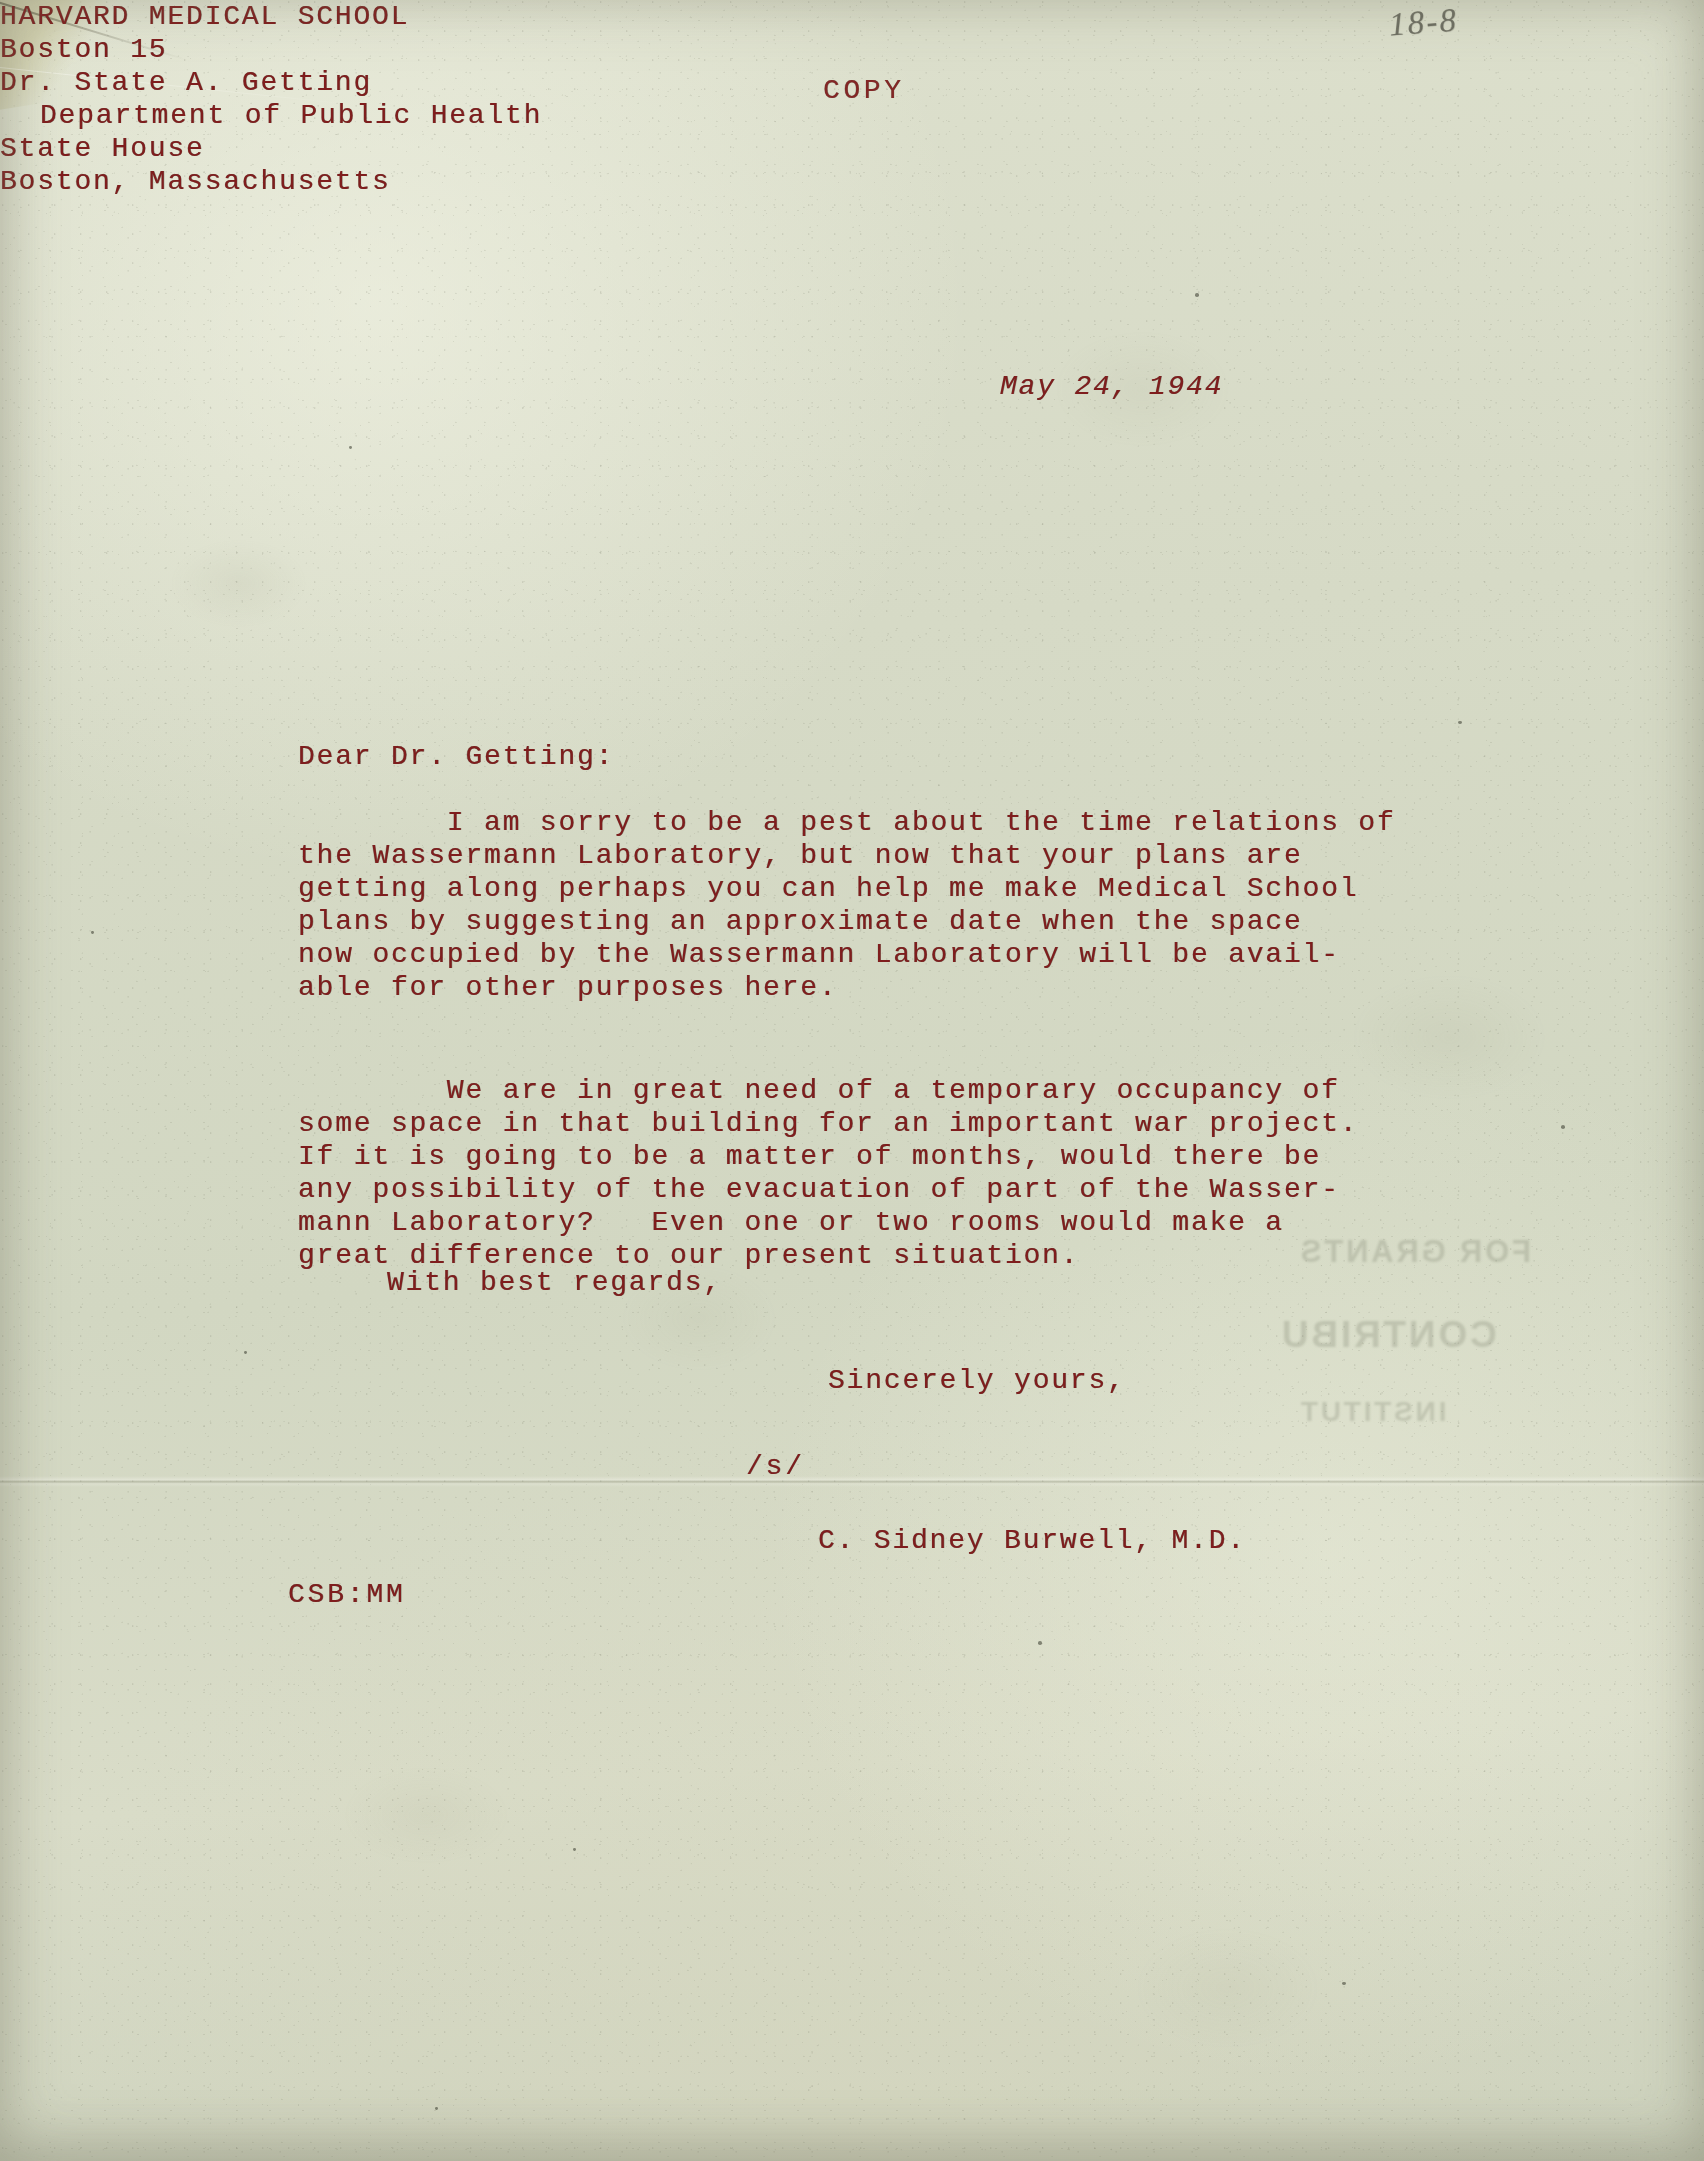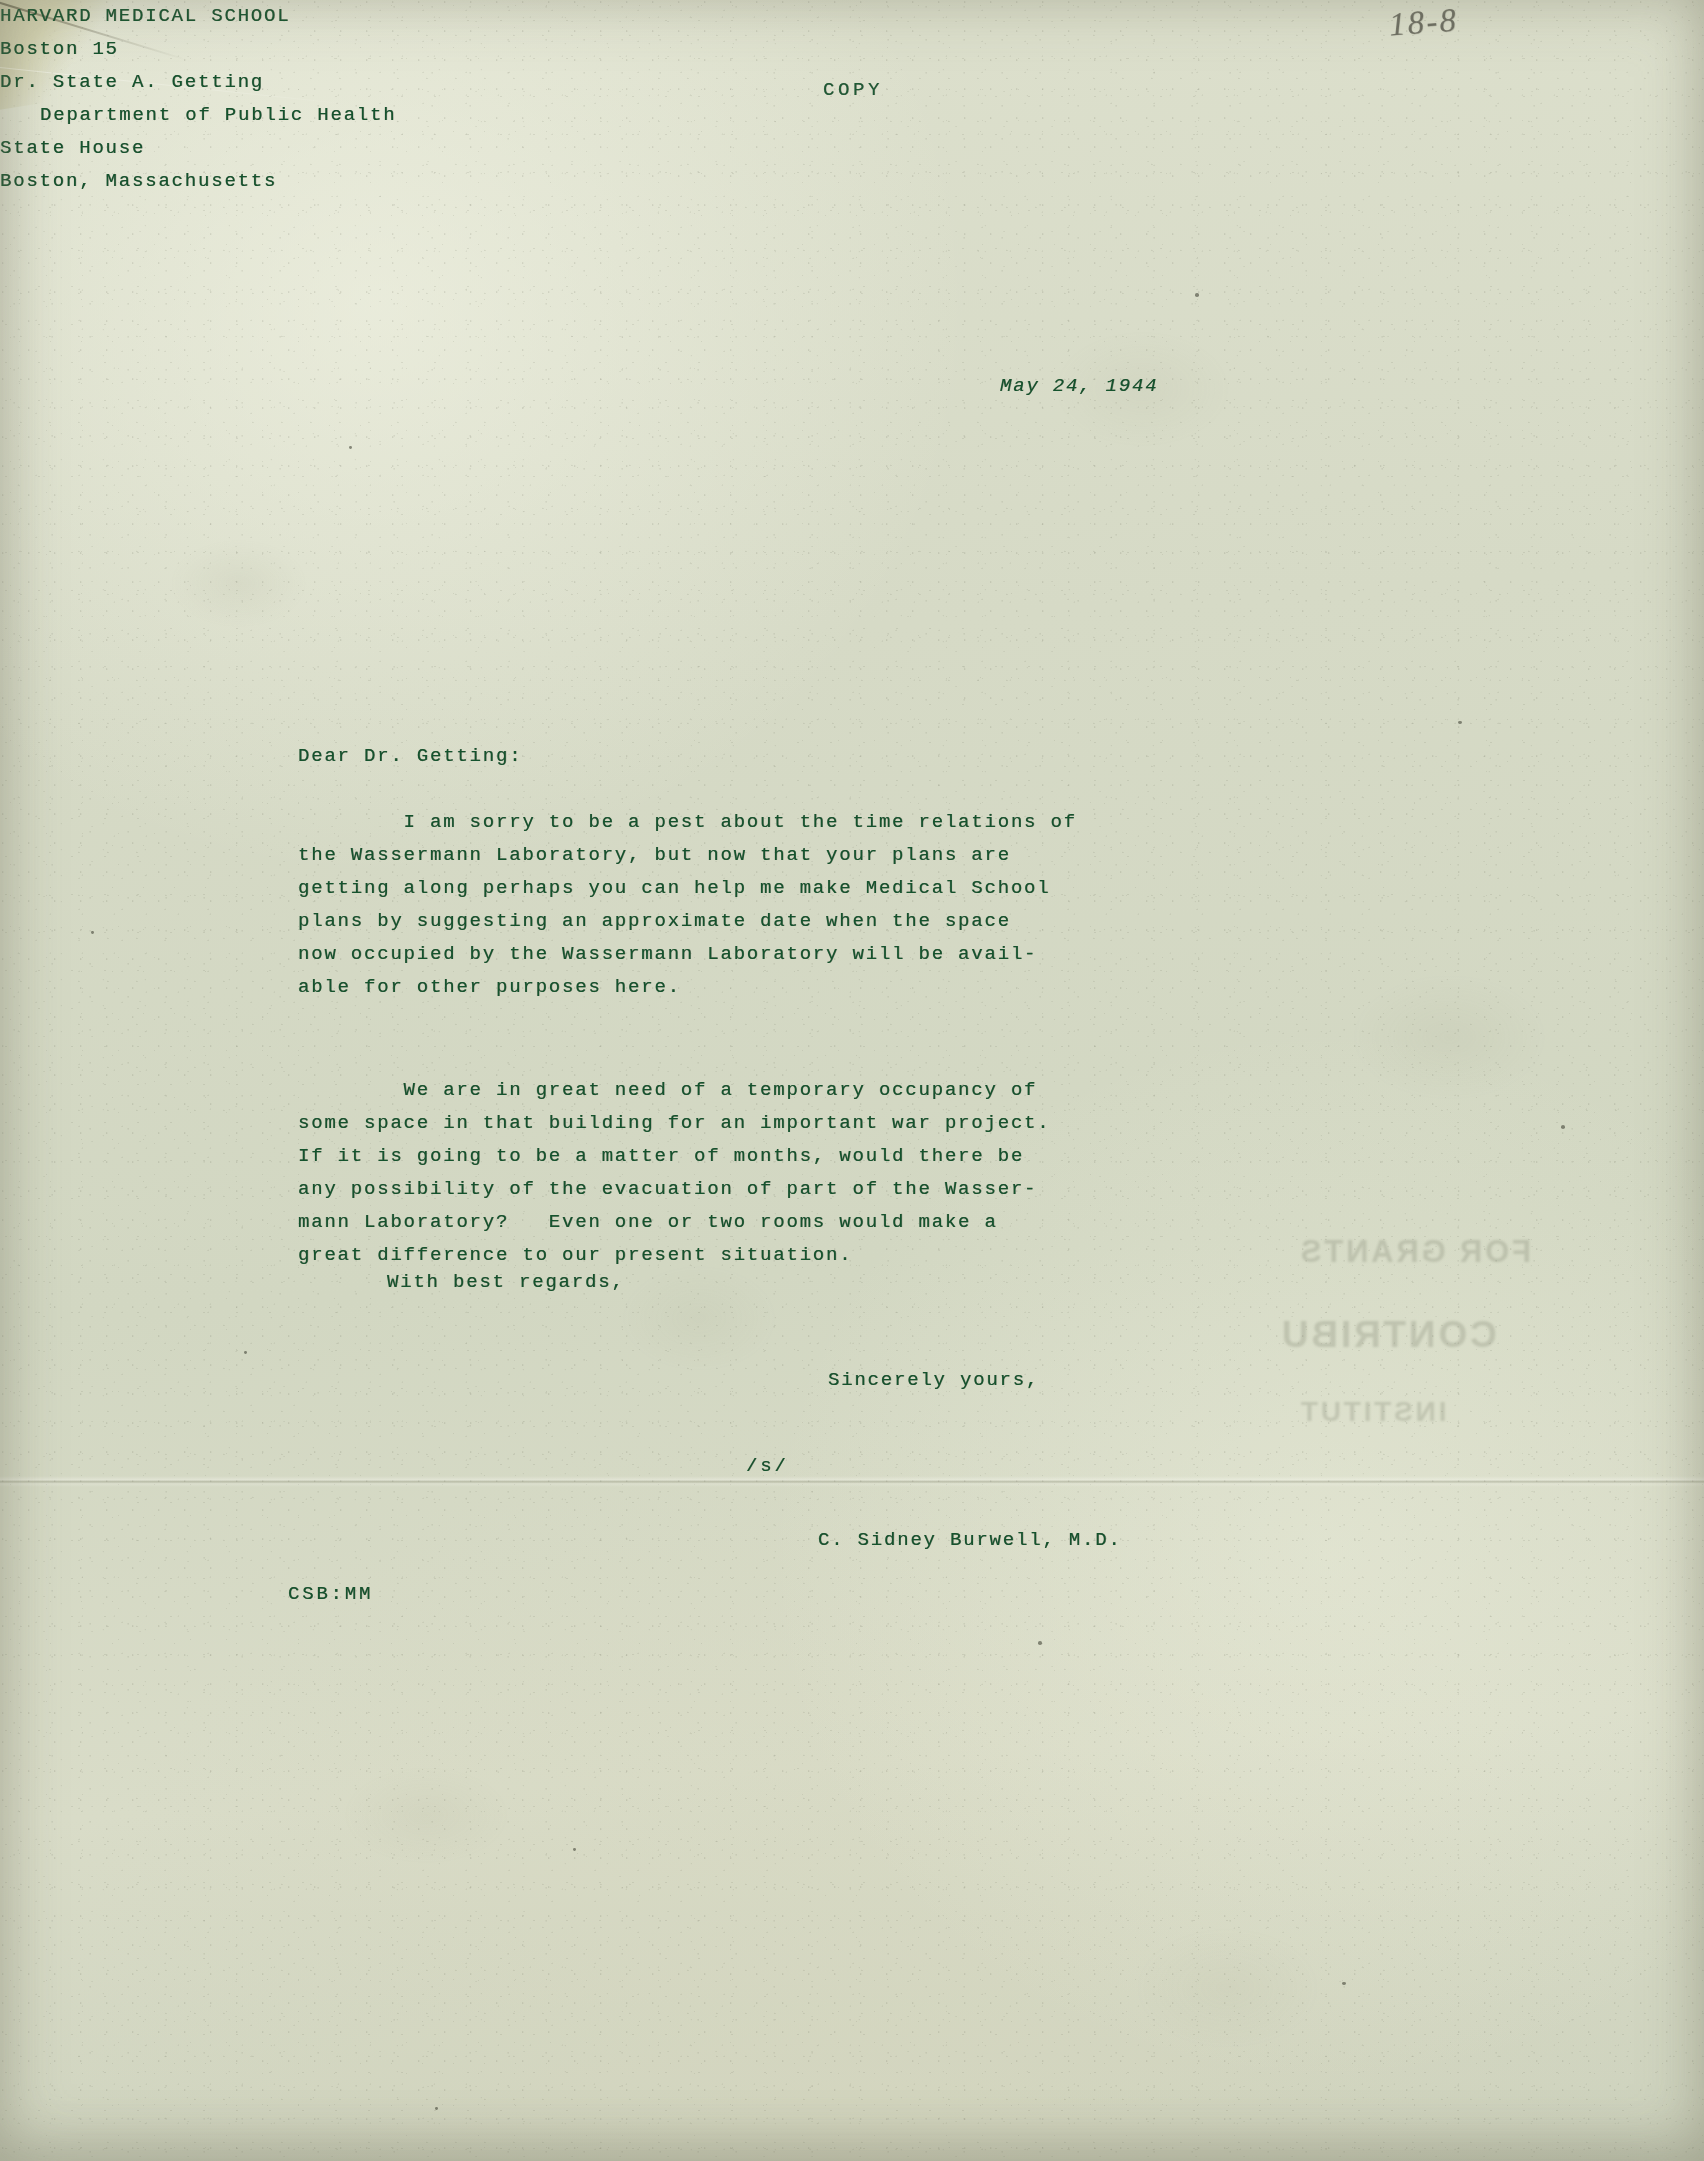--- a/index.html
+++ b/index.html
@@ -106,24 +106,24 @@
     box-shadow:
       inset 0 0 64px rgba(120,120,98,0.35),
       inset 0 -21px 50px rgba(110,110,90,0.22);
   }
 
   
   .tw {
     position: absolute;
     white-space: pre;
     font-family: "Liberation Mono", "DejaVu Sans Mono", monospace;
-    font-size: 19px;
+    font-size: 28px;
     line-height: 33px;
     letter-spacing: 1.8px;
-    color: #14532d;
+    color: #7f1d1d;
     text-shadow:
       0.4px 0.2px 0 rgba(40,44,34,0.42),
       -0.3px 0.4px 0.5px rgba(60,64,50,0.30);
     -webkit-font-smoothing: none;
   }
   .ink-mid   { opacity: 0.95; }
 
   
   #copy-mark      { top: 74px;  left: 823px; letter-spacing: 3.6px; }
   #letterhead     { top: 173px;  left: 197px;  letter-spacing: 2.3px; }

